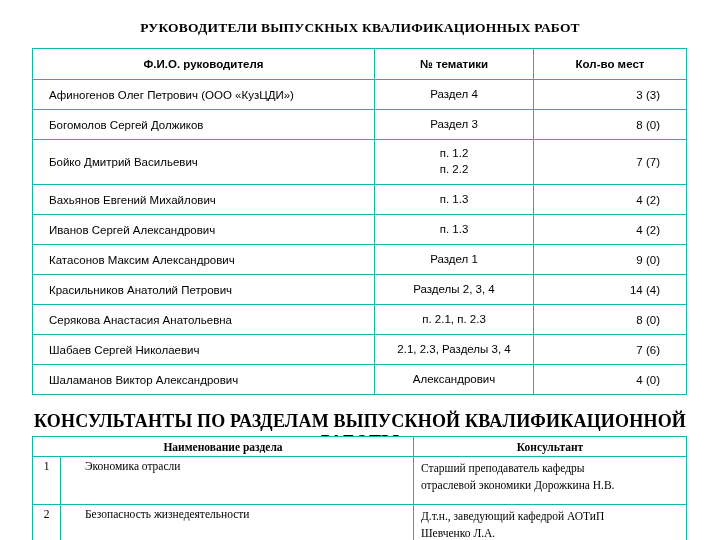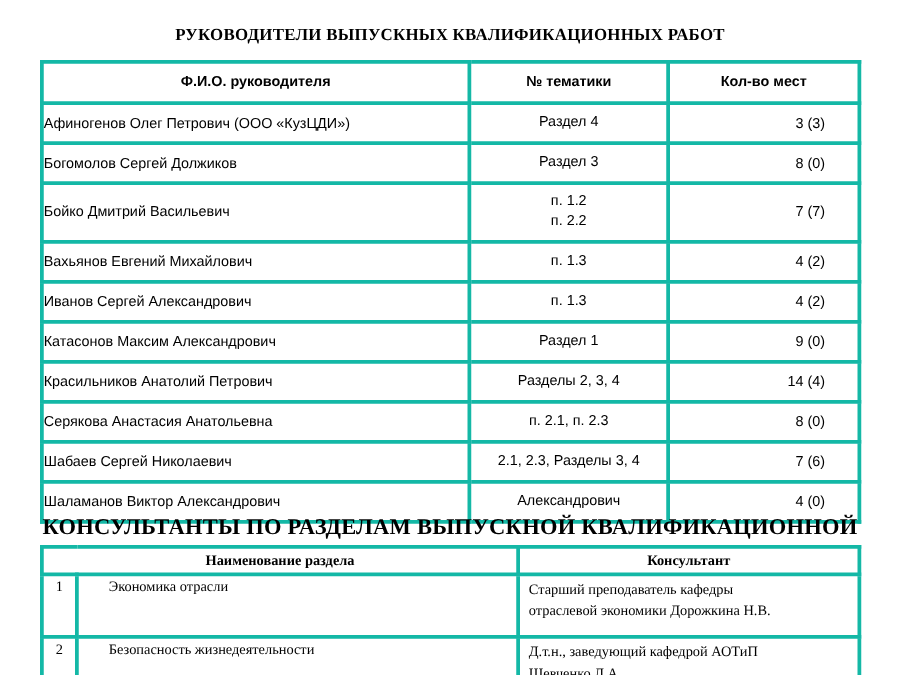--- a/index.html
+++ b/index.html
@@ -46,21 +46,21 @@
     font-size: 18px;
   }
 
   
   table {
     border-collapse: collapse;
     table-layout: fixed;
     background: #fff;
   }
   table td, table th {
-    border: 3px solid #14b8a6;
+    border: 1px solid #14b8a6;
     padding: 0;
     vertical-align: middle;
     font-weight: normal;
   }
 
   
   #supervisors-table {
     position: absolute;
     left: 32px;
     top: 48px;
@@ -73,21 +73,21 @@
 
   #supervisors-table thead th {
     font-weight: bold;
     text-align: center;
     height: 26px;
     padding: 2px 6px;
     font-size: 11.5px;
   }
   #supervisors-table tbody td {
     height: 25px;
-    padding: 2px 0;
+    padding: 2px 16px;
   }
   #supervisors-table tbody tr.tall td {
     height: 40px;
   }
   #supervisors-table td.name  { text-align: left; }
   #supervisors-table td.topic { text-align: center; }
   #supervisors-table td.seats { text-align: right; padding-right: 26px; }
   .topic-line { display: block; line-height: 1.35; }
 
   

